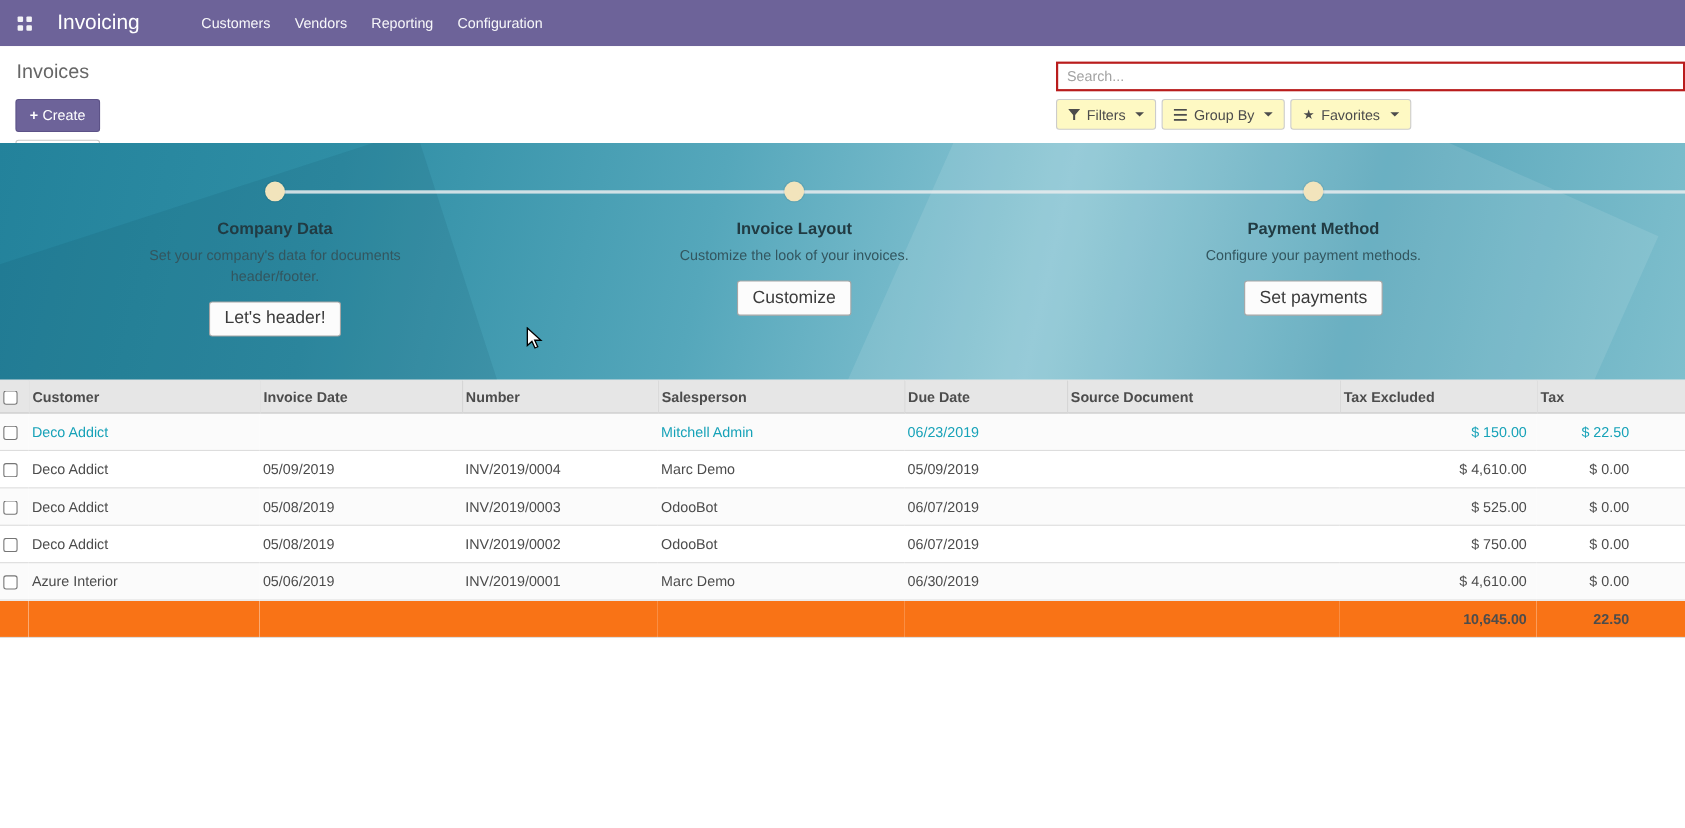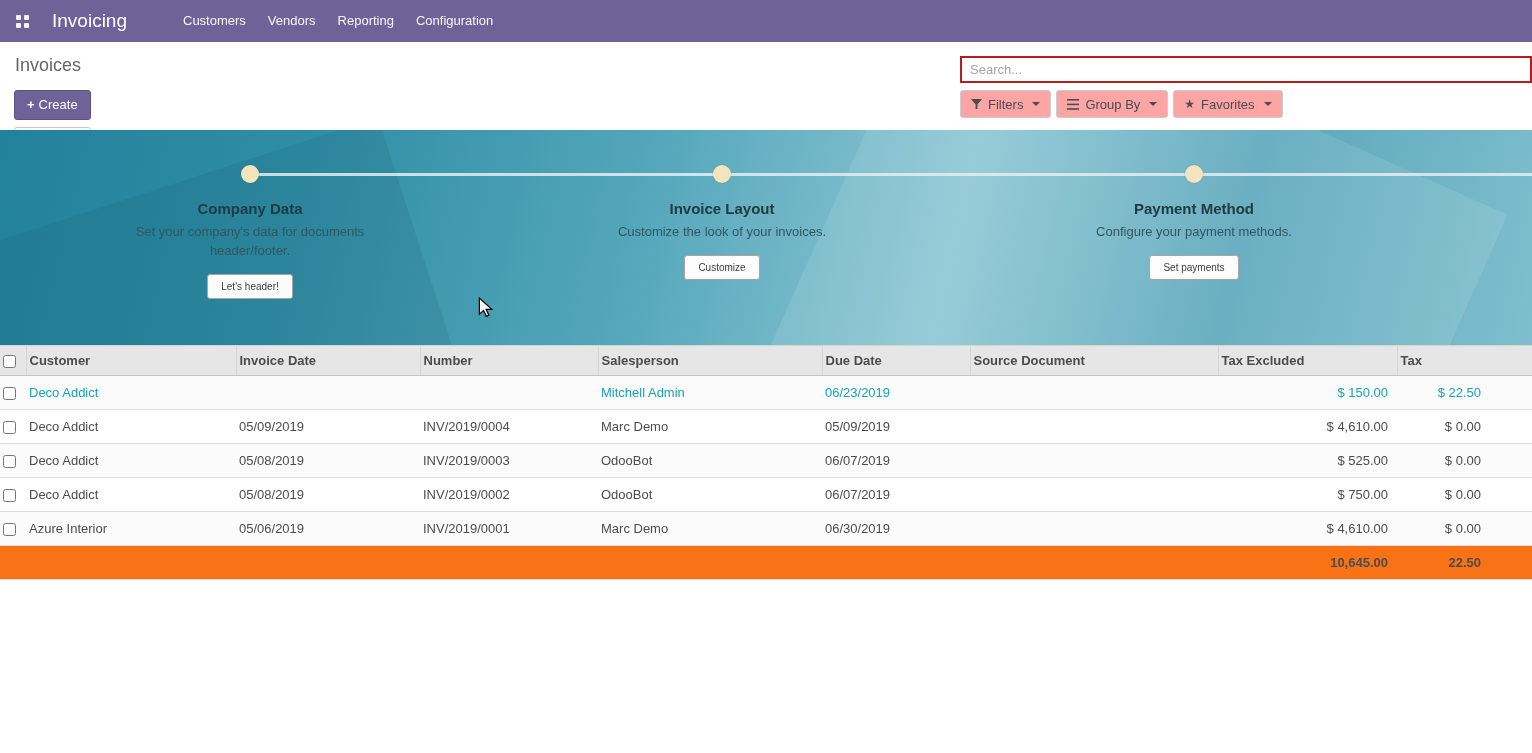--- a/index.html
+++ b/index.html
@@ -29,21 +29,21 @@
   .btn-primary .plus { font-weight:bold; margin-right:4px; }
   .btn-secondary { background:#fff; border-color:#c9c9c9; color:#444; }
   .cp-right { position:absolute; right:0; top:14px; width:572px; }
   .search-input {
     width:100%; height:27px; border:2px solid #b91c1c; padding:0 8px; font-size:13px;
     font-family:inherit; color:#6d28d9; outline:none;
   }
   .search-input::placeholder { color:#a3a3a3; }
   .filter-row { margin-top:7px; display:flex; gap:5px; }
   .fbtn {
-    display:inline-flex; align-items:center; gap:6px; background:#fca5a5; border:1px solid #ccc;
+    display:inline-flex; align-items:center; gap:6px; background:#fef9c3; border:1px solid #ccc;
     border-radius:3px; padding:0 10px; height:28px; font-size:13px; color:#4c4c4c;
     cursor:pointer; font-family:inherit;
   }
   .caret { display:inline-block; width:0; height:0; border-left:4px solid transparent;
     border-right:4px solid transparent; border-top:4px solid #4c4c4c; margin-left:3px; }
   .star-glyph { font-size:12px; line-height:1; }
 
   
   .onboarding {
     position:relative; height:215px; overflow:hidden;
@@ -55,21 +55,21 @@
     background:rgba(8,62,82,.10); transform:rotate(-18deg); }
   .ob-line { position:absolute; left:250px; right:0; top:43px; height:3px;
     background:rgba(233,236,238,.85); z-index:1; }
   .ob-steps { position:relative; z-index:2; display:flex; padding-left:14px; }
   .ob-step { width:472px; text-align:center; padding-top:35px; }
   .ob-dot { width:18px; height:18px; border-radius:50%; background:#f2e4bc; margin:0 auto;
     box-shadow:0 0 0 1px rgba(0,0,0,.06); }
   .ob-title { margin-top:17px; font-size:15px; font-weight:700; color:#213b43; }
   .ob-desc { margin:6px auto 0; font-size:13px; line-height:1.45; color:#33565f; max-width:235px; }
   .ob-btn { margin-top:13px; background:#fcfcfc; border:1px solid #a5a5a5; border-radius:3px;
-    padding:6px 13px; font-size:10px; color:#3b3b3b; cursor:pointer; font-family:inherit; }
+    padding:6px 13px; font-size:16px; color:#3b3b3b; cursor:pointer; font-family:inherit; }
 
   
   .mouse-cursor { position:absolute; left:478px; top:297px; z-index:50; pointer-events:none; }
 
   
   table.invoices { width:100%; border-collapse:collapse; table-layout:fixed; font-size:13px; color:#4c4c4c; }
   table.invoices thead th {
     background:#e6e6e6; font-weight:700; text-align:left; padding:7px 3px;
     border-top:1px solid #d5d5d5; border-bottom:1px solid #c4c4c4; cursor:pointer;
     white-space:nowrap; overflow:hidden;

